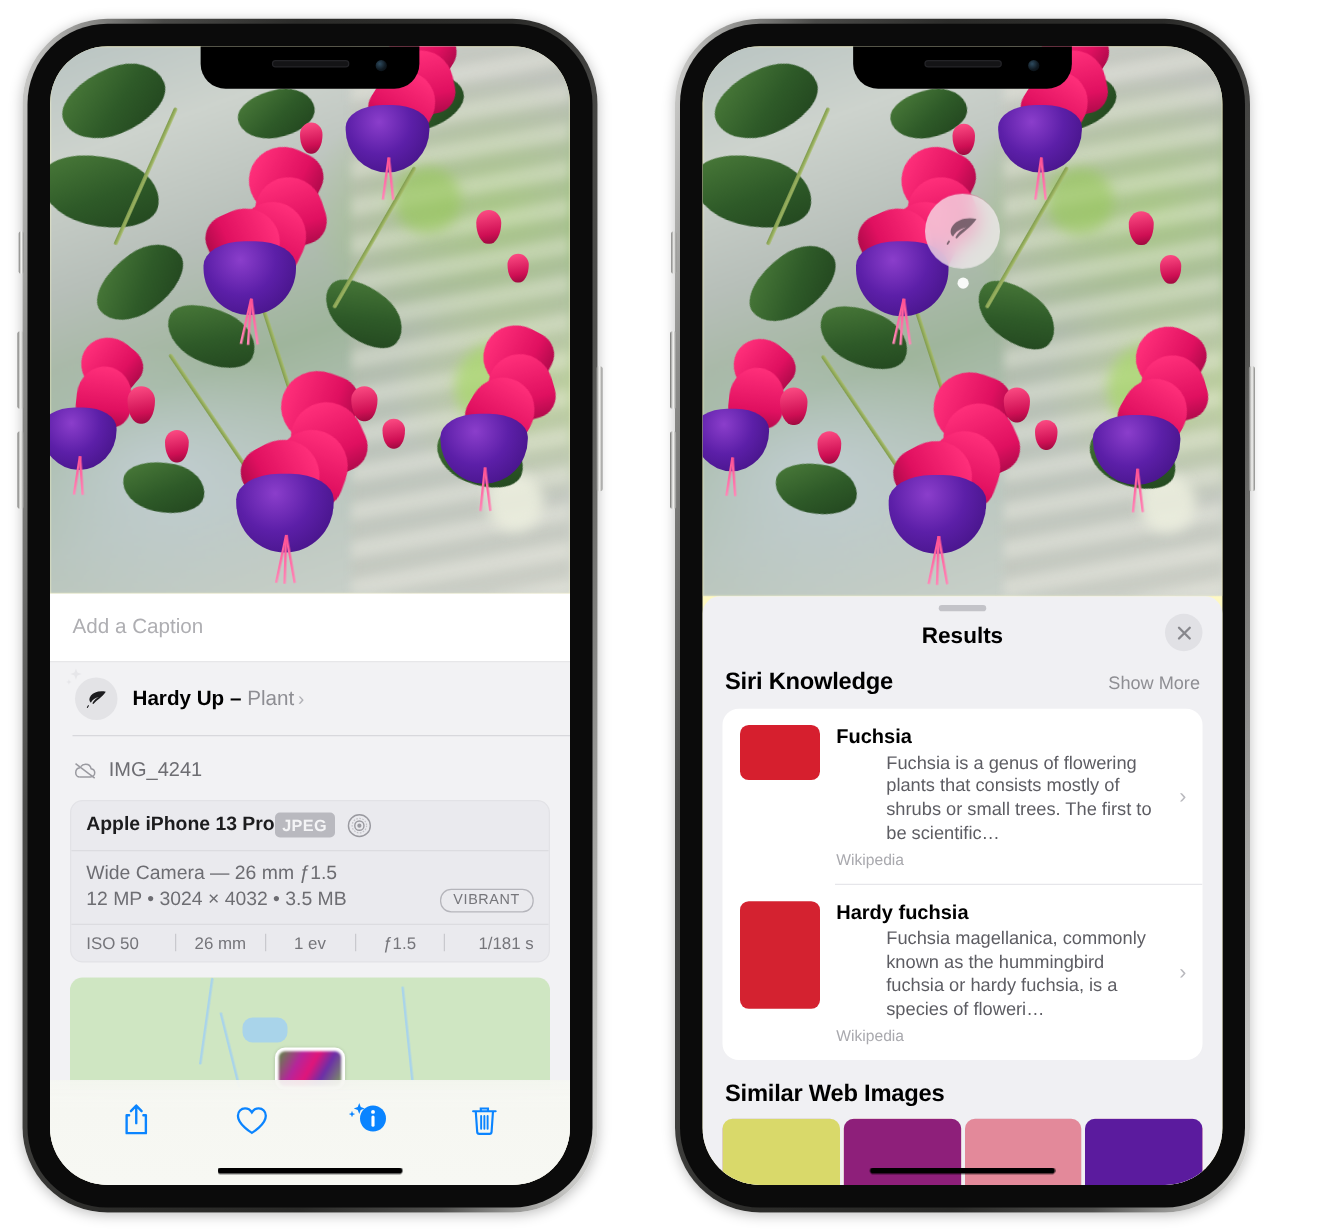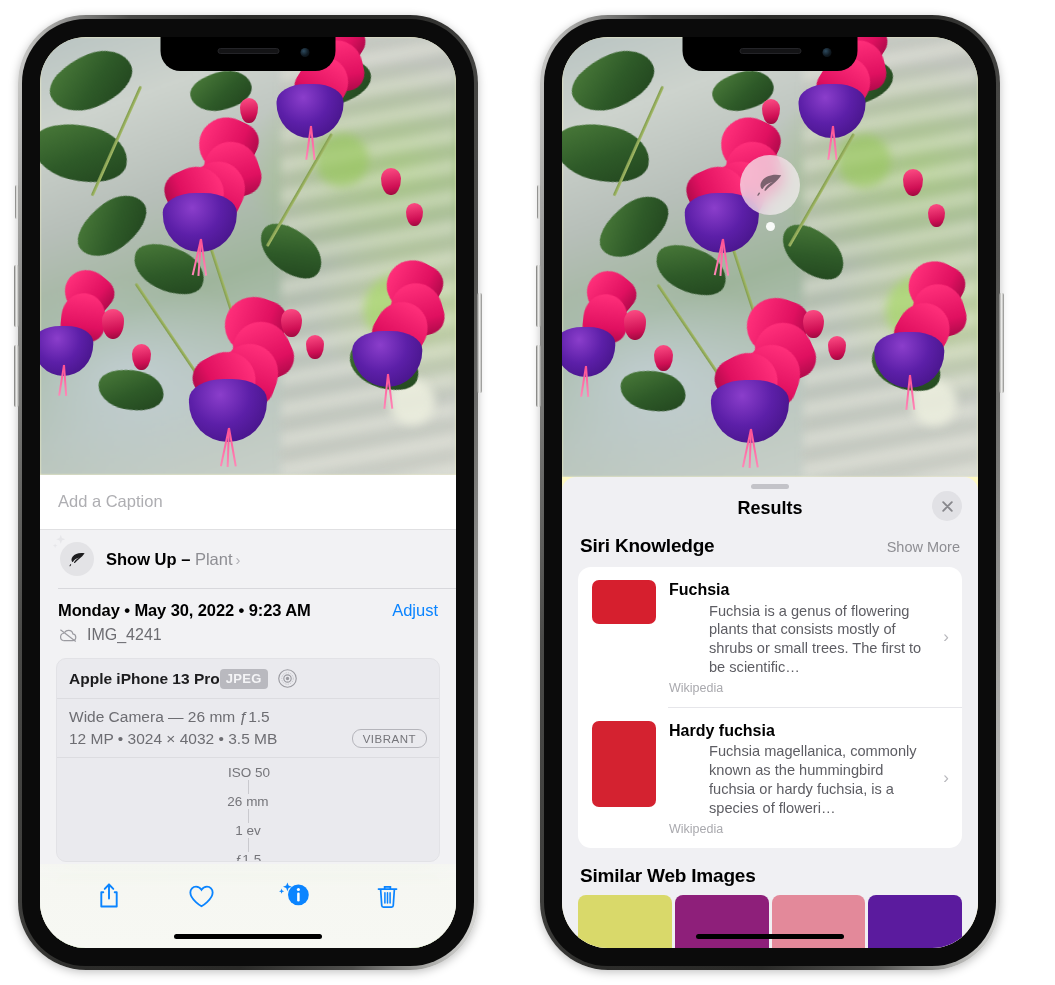--- a/index.html
+++ b/index.html
@@ -201,21 +201,21 @@
   }
   .exif-body { padding: 9px 12px 9px 12px; border-bottom: .5px solid #dcdce0; }
   .exif-lens { font-size: 15.5px; color: #6d6d72; }
   .exif-row2 { display: flex; align-items: center; justify-content: space-between; margin-top: 3px; }
   .exif-size { font-size: 15.5px; color: #6d6d72; }
   .pill-vibrant {
     border: 1px solid #b5b5bb; color: #75757a;
     font-size: 11.5px; letter-spacing: .5px;
     padding: 2.5px 10px; border-radius: 9px;
   }
-  .exif-foot { display: flex; align-items: center; padding: 7px 10px; flex-direction: column; }
+  .exif-foot { display: flex; align-items: center; padding: 7px 10px; }
   .exif-foot .cell {
     flex: 1; text-align: center; font-size: 13.5px; color: #75757a;
   }
   .exif-foot .cell:first-child { text-align: left; padding-left: 2px; }
   .exif-foot .cell:last-child { text-align: right; padding-right: 2px; }
   .exif-foot .sep { width: .5px; height: 14px; background: #c9c9ce; }
 
   .map-card {
     margin: 12px 16px 0 16px; height: 90px;
     border-radius: 10px 10px 0 0;
@@ -409,31 +409,27 @@
             <path fill="currentColor" d="M5.5 12.5l.8 2.2 2.2.8-2.2.8-.8 2.2-.8-2.2-2.2-.8 2.2-.8z"></path>
           </svg>
           <div class="circ">
             <svg width="19" height="19" viewBox="0 0 24 24">
               <path fill="#1c1c1e" d="M21 4.2c-6.6-1.5-12.2.6-15 3.9-2.1 2.5-2 5.4-.4 7 .2.2.5.1.6-.1 1.3-2.6 4.1-4.6 8.2-5.6-3.3 1.6-5.6 3.7-6.8 6.3-.3.7.6 1.2 1.1.6C12 12.6 17.3 9.8 21 4.2z"></path>
               <path fill="#1c1c1e" d="M3.3 17.8c-.5.6-1 1.3-1.4 2.1-.3.6.6 1 .9.5.4-.7.8-1.3 1.3-1.9z"></path>
             </svg>
           </div>
         </div>
         <div class="lookup-text">
-          <b>Show Up</b><b style="font-weight:700;"> <span>–</span> </b><span class="muted">Plant</span><span class="chev-sm">›</span>
+          <b>Hardy Up</b><b style="font-weight:700;"> <span>–</span> </b><span class="muted">Plant</span><span class="chev-sm">›</span>
         </div>
       </div>
 
       <div class="divider"></div>
 
       <div class="meta-block">
-        <div class="meta-line1">
-          <span class="meta-date">Monday • May 30, 2022 • 9:23 AM</span>
-          <span class="adjust">Adjust</span>
-        </div>
         <div class="meta-line2">
           <svg width="21" height="15" viewBox="0 0 26 18">
             <path fill="none" stroke="#9a9aa0" stroke-width="1.5" d="M7.2 15.3h10.6c2.3 0 4.2-1.8 4.2-4.1 0-2.1-1.6-3.8-3.6-4.1C18 4.4 15.7 2.6 13 2.6c-2 0-3.8 1-4.8 2.5"></path>
             <path fill="none" stroke="#9a9aa0" stroke-width="1.5" d="M7.4 6.2c-2.4.3-4.2 2.3-4.2 4.8 0 2.4 1.7 4.3 4 4.3"></path>
             <line x1="3" y1="2" x2="22" y2="16.4" stroke="#9a9aa0" stroke-width="1.5"></line>
           </svg>
           <span class="filename">IMG_4241</span>
         </div>
       </div>
 

